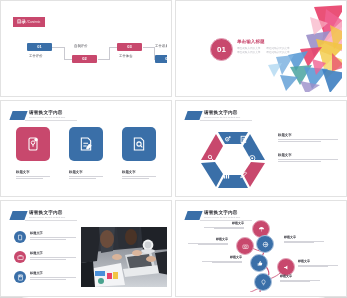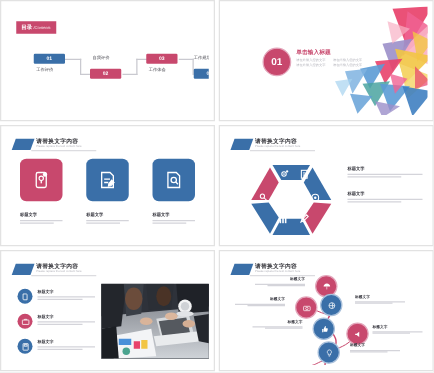--- a/index.html
+++ b/index.html
@@ -8,20 +8,21 @@
     background:#d8d8d8;
     font-family:"Liberation Sans","DejaVu Sans",sans-serif;
   }
   .grid{
     width:347px;height:298px;
     display:grid;
     grid-template-columns:172px 172px;
     grid-template-rows:97px 97px 97px;
     gap:3px 3px;
     background:#ffffff;
+    border-radius:29px;
   }
   .slide{
     position:relative;overflow:hidden;
     background:#ffffff;
     border:1px solid #e2e2e2;
     box-sizing:border-box;
   }
   .inner{position:absolute;left:4px;top:4px;right:4px;bottom:4px;overflow:hidden;}
 
   

